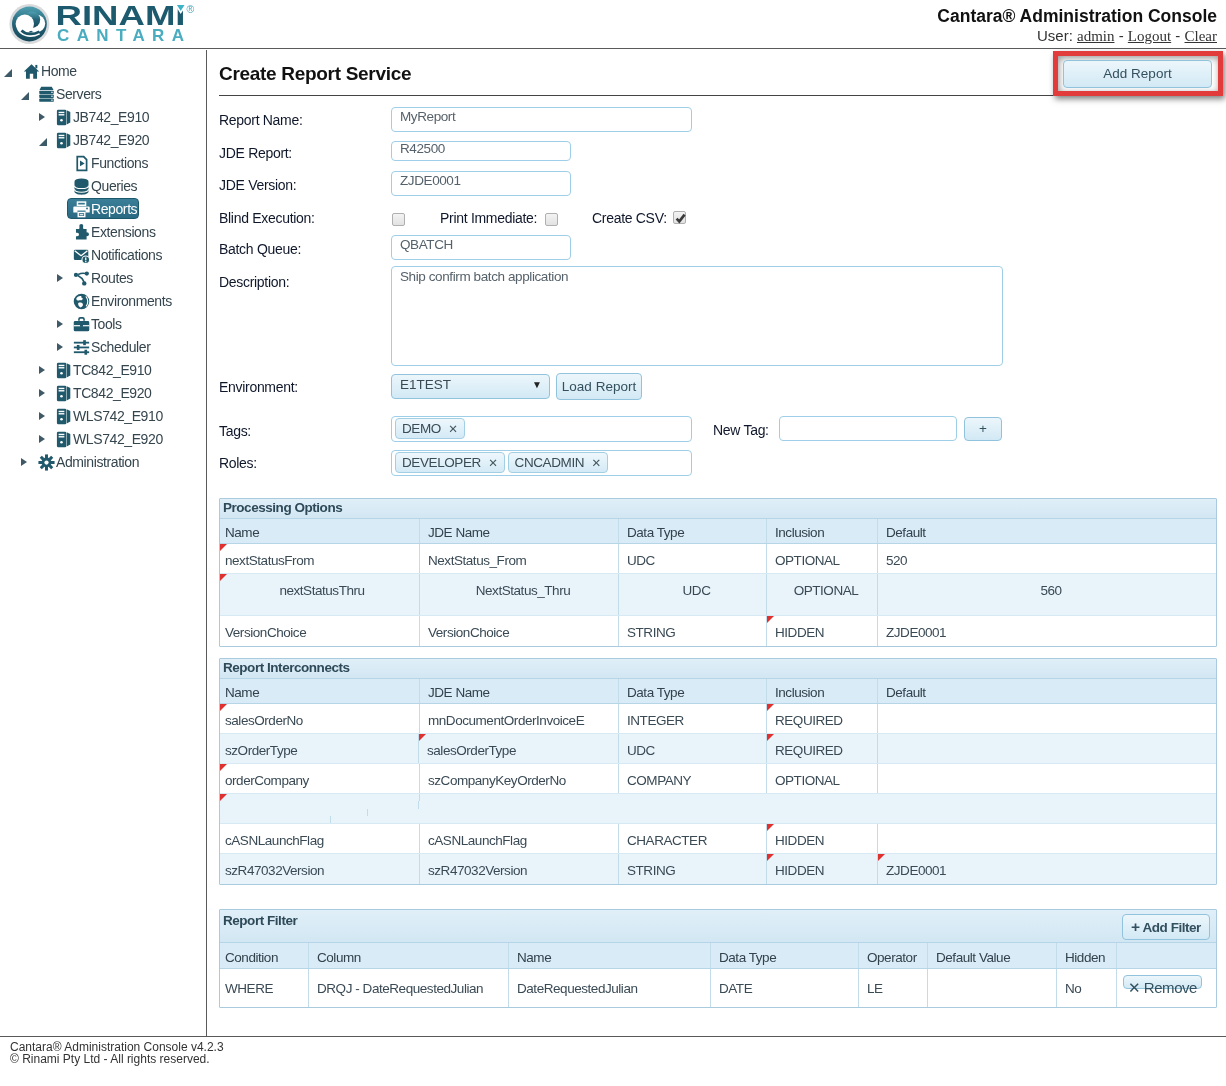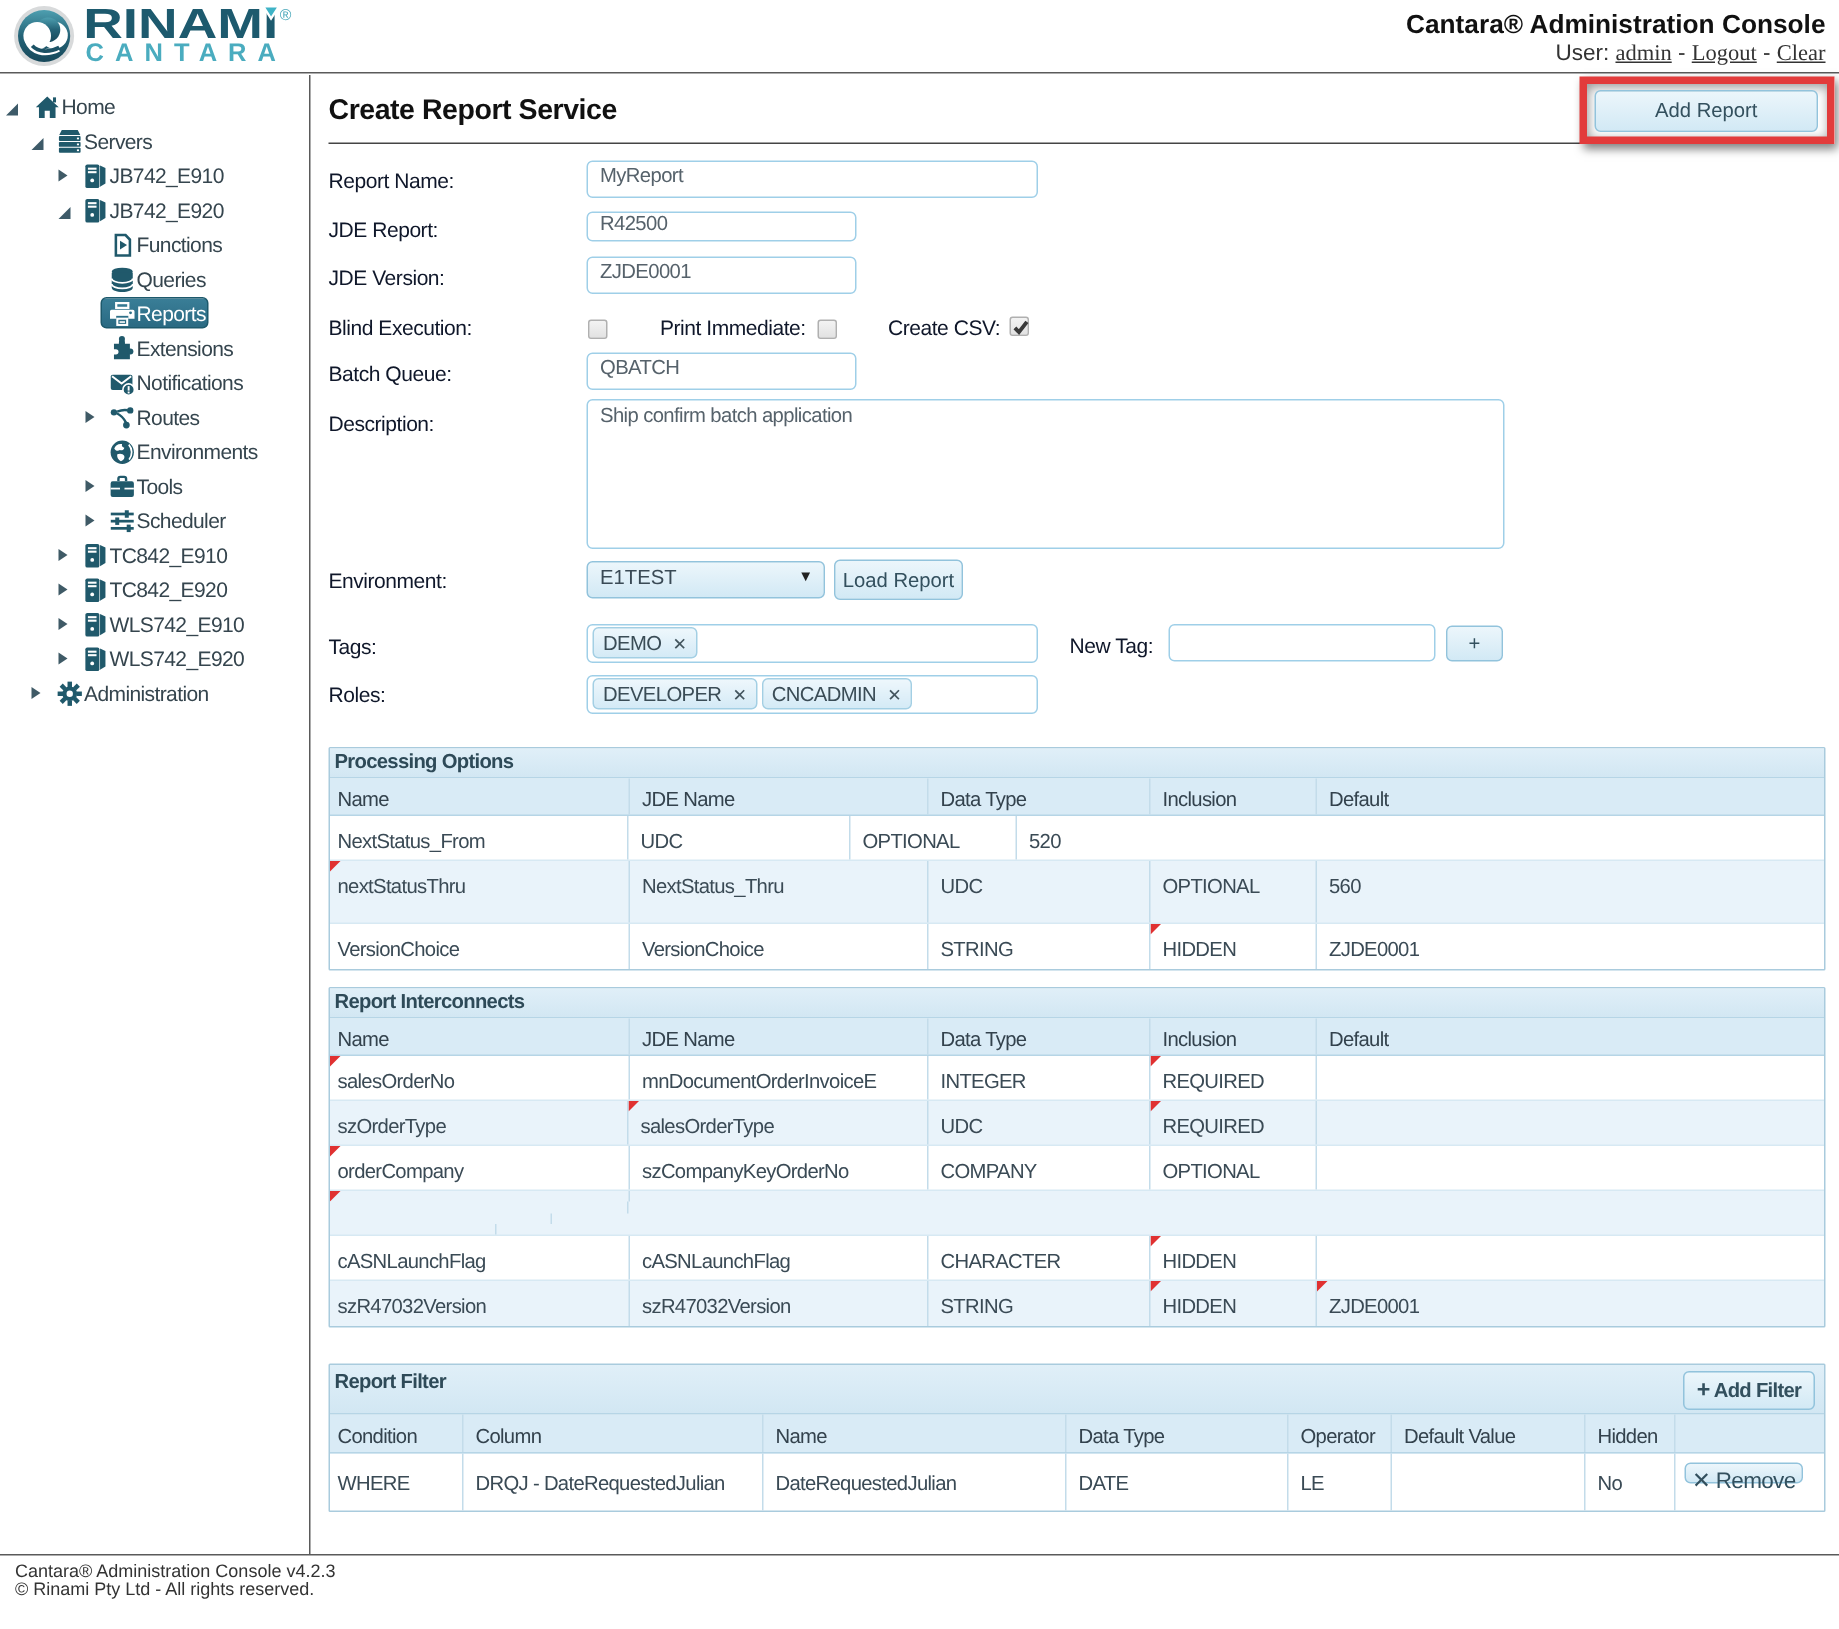--- a/index.html
+++ b/index.html
@@ -349,26 +349,27 @@
   <div class="ctable" style="top:498px;">
     <div class="ct-title" style="height:20px; line-height:18px;">Processing Options</div>
     <div class="ct-head" style="height:25px; line-height:28px;">
       <div class="ct-cell" style="width:200px;">Name</div>
       <div class="ct-cell" style="width:199px;">JDE Name</div>
       <div class="ct-cell" style="width:148px;">Data Type</div>
       <div class="ct-cell" style="width:111px;">Inclusion</div>
       <div class="ct-cell" style="flex:1;">Default</div>
     </div>
     <div class="ct-row" style="height:30px; line-height:33px;">
+      <div class="ct-cell" style="width:200px;"><i class="redc"></i>nextStatusFrom</div>
       <div class="ct-cell" style="width:199px;">NextStatus_From</div>
       <div class="ct-cell" style="width:148px;">UDC</div>
       <div class="ct-cell" style="width:111px;">OPTIONAL</div>
       <div class="ct-cell" style="flex:1;">520</div>
     </div>
-    <div class="ct-row alt" style="height:42px; line-height:33px;">
+    <div class="ct-row alt" style="height:42px; line-height:33px;text-align:center;">
       <div class="ct-cell" style="width:200px;"><i class="redc"></i>nextStatusThru</div>
       <div class="ct-cell" style="width:199px;">NextStatus_Thru</div>
       <div class="ct-cell" style="width:148px;">UDC</div>
       <div class="ct-cell" style="width:111px;">OPTIONAL</div>
       <div class="ct-cell" style="flex:1;">560</div>
     </div>
     <div class="ct-row" style="height:30px; line-height:33px;">
       <div class="ct-cell" style="width:200px;">VersionChoice</div>
       <div class="ct-cell" style="width:199px;">VersionChoice</div>
       <div class="ct-cell" style="width:148px;">STRING</div>

